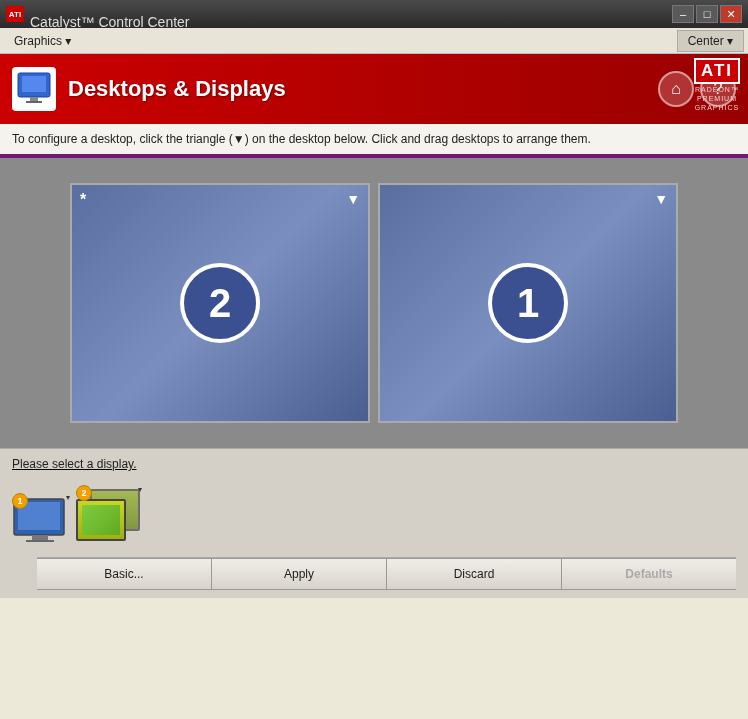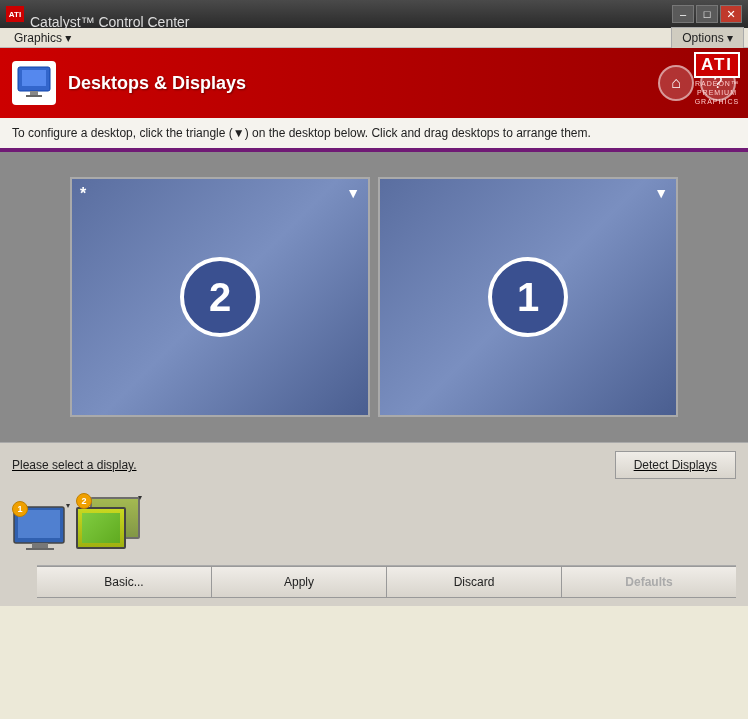--- a/index.html
+++ b/index.html
@@ -57,21 +57,21 @@
       cursor: pointer;
       border: 1px solid #777;
     }
     #title-bar .win-btn.close-btn {
       background: #c0392b;
     }
 
     
     #menu-bar {
       background: #e8e4d8;
-      height: 20px;
+      height: 26px;
       display: flex;
       align-items: center;
       padding: 0 4px;
       border-bottom: 1px solid #bbb;
     }
     .menu-item {
       padding: 3px 10px;
       font-size: 12px;
       cursor: pointer;
       color: #222;
@@ -97,21 +97,21 @@
       background: #fff;
       border-radius: 4px;
       display: flex;
       align-items: center;
       justify-content: center;
       margin-right: 12px;
       overflow: hidden;
     }
     #header .header-title {
       color: white;
-      font-size: 18px;
+      font-size: 22px;
       font-weight: bold;
       text-shadow: 1px 1px 2px rgba(0,0,0,0.4);
       flex: 1;
     }
     #header .header-buttons {
       display: flex;
       gap: 6px;
     }
     #header .hdr-btn {
       width: 36px;
@@ -327,21 +327,21 @@
   <span class="title-text">Catalyst™ Control Center</span>
   <div class="win-buttons">
     <div class="win-btn">–</div>
     <div class="win-btn">□</div>
     <div class="win-btn close-btn">✕</div>
   </div>
 </div>
 
 <div id="menu-bar">
   <div class="menu-item">Graphics ▾</div>
-  <div class="menu-item right">Options ▾</div>
+  <div class="menu-item right">Center ▾</div>
 </div>
 
 <div id="header">
   <div class="header-icon">
     <svg width="36" height="36" viewBox="0 0 36 36">
       <rect x="2" y="2" width="32" height="24" rx="2" fill="#3366cc" stroke="#1144aa" stroke-width="1"></rect>
       <rect x="6" y="5" width="24" height="16" fill="#5588ee"></rect>
       <rect x="14" y="26" width="8" height="4" fill="#888"></rect>
       <rect x="10" y="30" width="16" height="2" fill="#666"></rect>
     </svg>
@@ -371,21 +371,20 @@
 
   <div class="display-box">
     <span class="dropdown-arrow">▼</span>
     <div class="monitor-number">1</div>
   </div>
 </div>
 
 <div id="bottom-panel">
   <div id="status-detect-row">
     <span id="status-text">Please select a display.</span>
-    <button id="detect-btn">Detect Displays</button>
   </div>
 
   <div id="thumbnails-row">
 
     <div class="thumb-item">
       <div class="thumb-badge">1</div>
       <div class="thumb-dropdown">▾</div>
       <svg width="56" height="52" viewBox="0 0 56 52">
         <rect x="2" y="2" width="50" height="36" rx="2" fill="#3060b0" stroke="#444" stroke-width="1.5"></rect>
         <rect x="6" y="5" width="42" height="28" fill="#5080d0"></rect>

